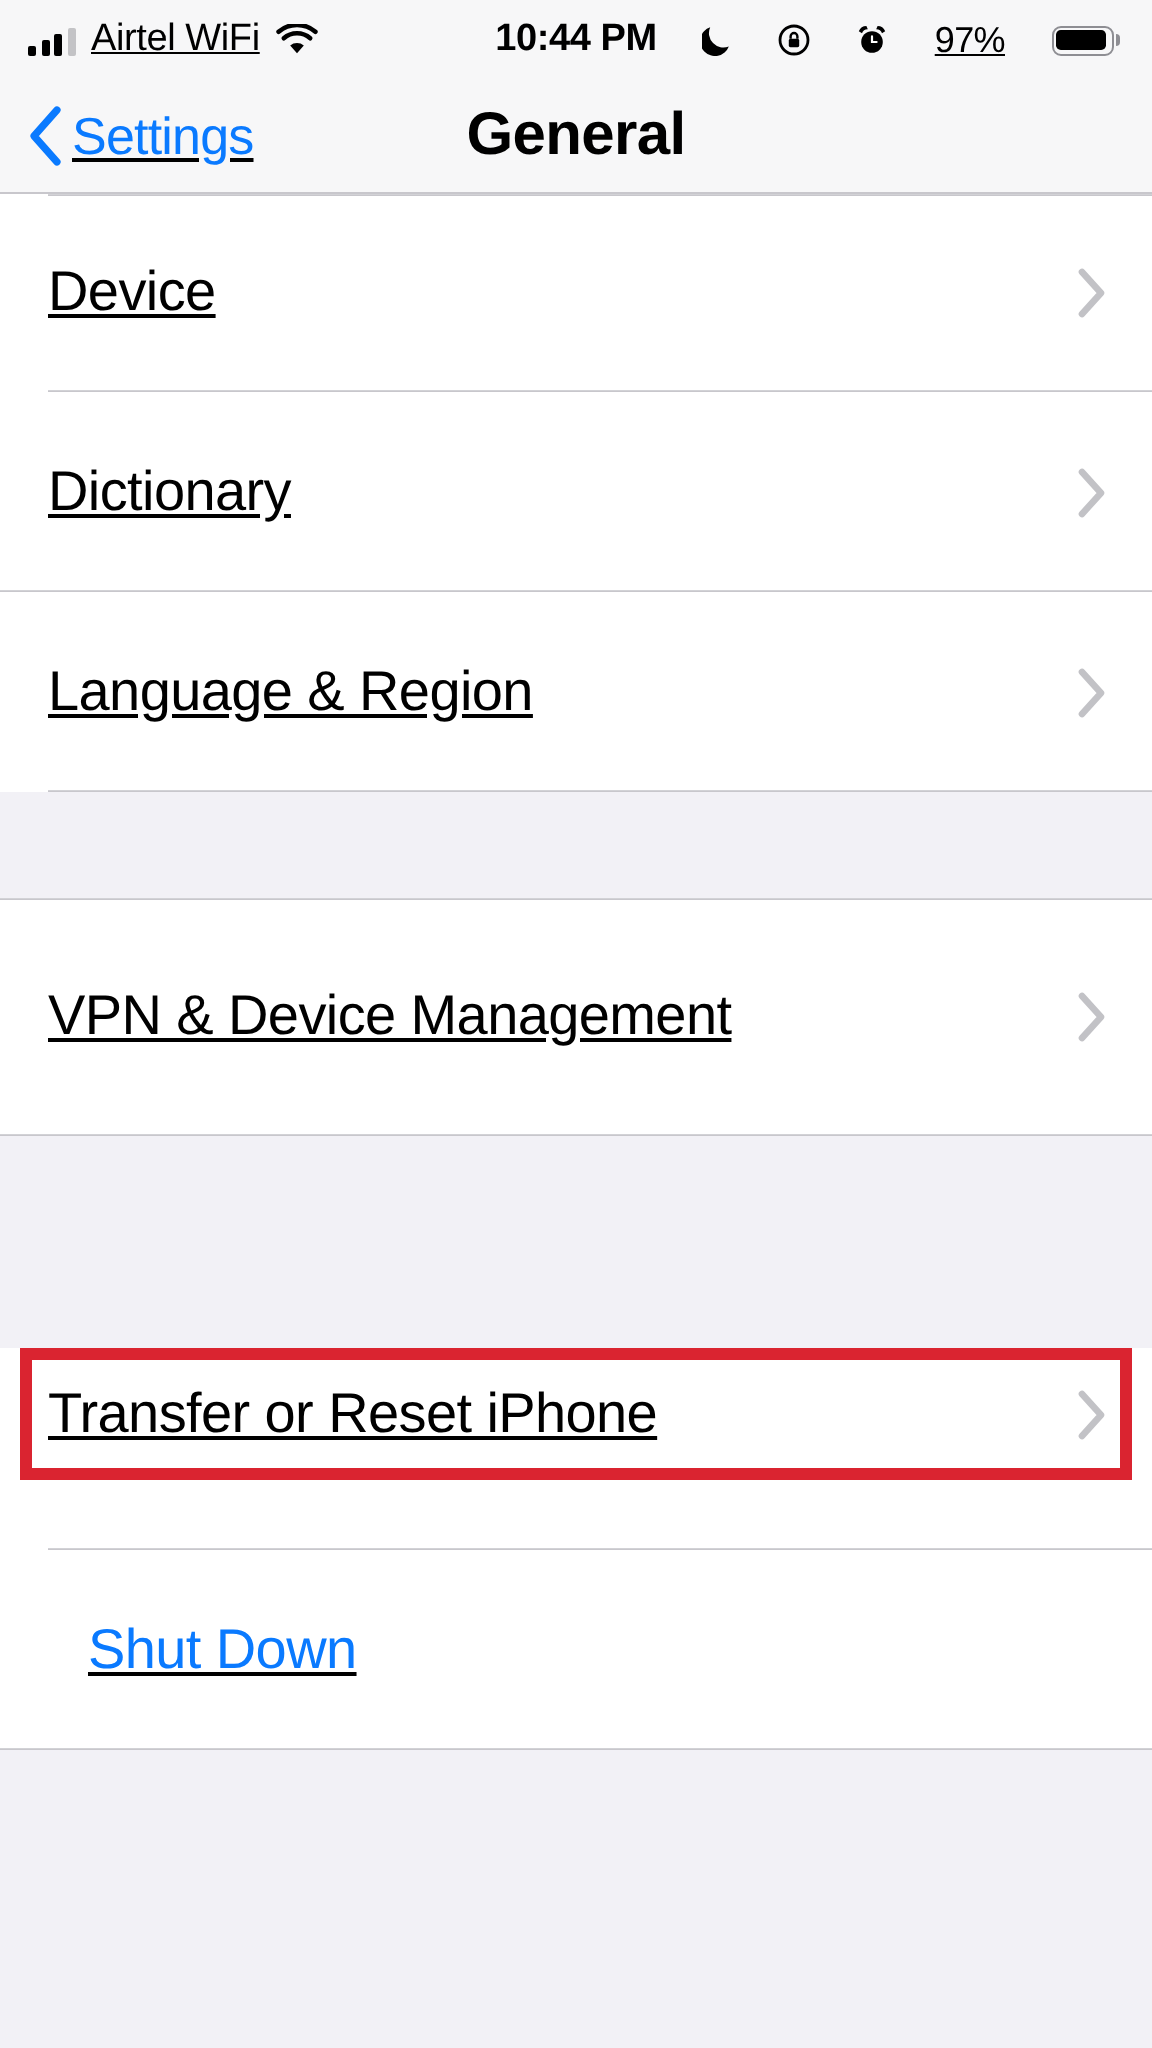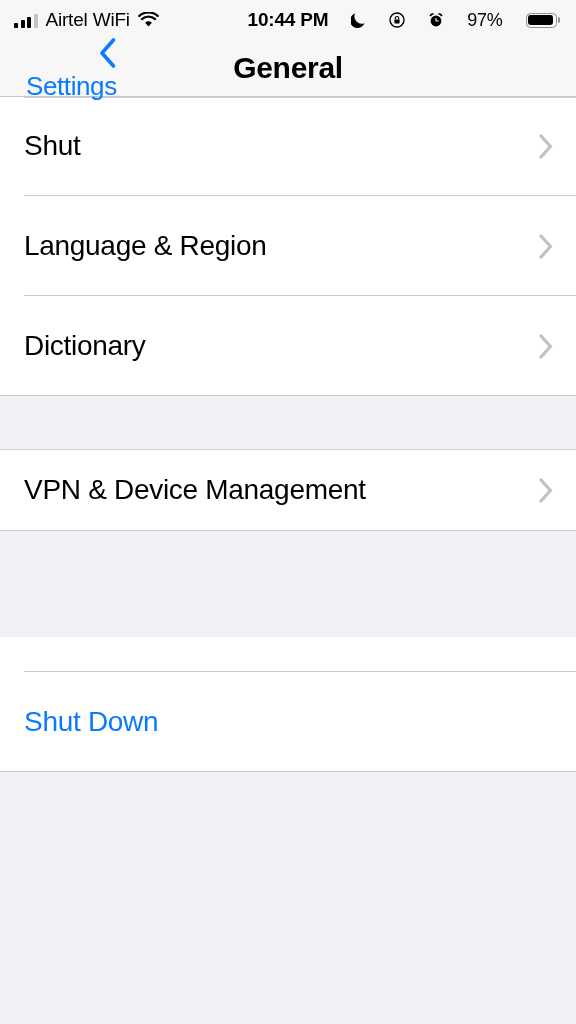--- a/index.html
+++ b/index.html
@@ -8,21 +8,21 @@
     width:576px; height:1024px;
     background:#FFFFFF;
     font-family:"Liberation Sans", sans-serif;
     -webkit-font-smoothing:antialiased;
     overflow:hidden;
   }
   #screen {
     position:relative;
     width:576px; height:1024px;
     background:#8b5cf6;
-    display:flex; flex-direction:column;
+    display:flex; flex-direction:column;text-decoration:underline;
   }
 
   
   .status-bar {
     height:40px; flex:0 0 40px;
     background:#F7F7F8;
     display:flex; align-items:center;
     position:relative;
     padding:0 16px 0 14px;
   }
@@ -66,23 +66,23 @@
 
   
   .nav-bar {
     flex:0 0 57px; height:57px;
     background:#F7F7F8;
     position:relative;
     display:flex; align-items:center;
     border-bottom:1px solid #C8C7CC;
   }
   .nav-back {
-    display:flex; align-items:flex-end; gap:4px;
-    padding-left:26px; cursor:pointer;
-    position:relative; z-index:2;flex-direction:column;
+    display:flex; align-items:center; gap:4px;
+    padding-left:13px; cursor:pointer;
+    position:relative; z-index:2;
   }
   .nav-back-label {
     font-size:26px; color:#0A7AFF; letter-spacing:-0.4px;
     line-height:1;
   }
   .nav-title-wrap {
     position:absolute; left:0; right:0; top:0; bottom:0;
     display:flex; align-items:center; justify-content:center;
     pointer-events:none;
   }
@@ -110,21 +110,21 @@
     position:absolute; left:24px; right:0; bottom:0;
     height:1px; background:#C8C7CC;
     transform:scaleY(0.9); transform-origin:bottom;
   }
   .row-sep.top { top:0; bottom:auto; }
   .row-sep.full { left:0; }
   .row-label {
     font-size:28px; color:#000; letter-spacing:-0.3px;
     line-height:1.1; flex:1 1 auto;
   }
-  .row-label.blue { color:#0A7AFF; }
+  .row-label.blue { color:#0A7AFF;margin-left:20px; }
   .chev {
     flex:0 0 auto; margin-left:12px; display:flex; align-items:center;
   }
 
   
   .row-highlight-wrap { position:relative; }
   .hl-box {
     position:absolute;
     left:10px; right:10px; top:0px; bottom:0px;
     border:6px solid #DA2430;
@@ -205,72 +205,83 @@
     <div class="nav-title-wrap">
       <span class="nav-title">General</span>
     </div>
   </div>
 
   <div class="list-scroll">
 
     <div class="group">
       <div class="row" style="height:99px">
         <div class="row-sep top"></div>
-        <span class="row-label">Shut</span>
+        <span class="row-label">Device</span>
         <span class="chev">
           <svg class="icon-svg" width="16" height="27" viewBox="0 0 16 27">
             <path d="M3 3 L12.5 13.5 L3 24" stroke="#C2C2C6" stroke-width="3.3" fill="none" stroke-linecap="round" stroke-linejoin="round"></path>
           </svg>
         </span>
         <div class="row-sep"></div>
+      </div>
+
+      <div class="row" style="height:100px">
+        <span class="row-label">Dictionary</span>
+        <span class="chev">
+          <svg class="icon-svg" width="16" height="27" viewBox="0 0 16 27">
+            <path d="M3 3 L12.5 13.5 L3 24" stroke="#C2C2C6" stroke-width="3.3" fill="none" stroke-linecap="round" stroke-linejoin="round"></path>
+          </svg>
+        </span>
+        <div class="row-sep full"></div>
       </div>
 
       <div class="row" style="height:100px">
         <span class="row-label">Language &amp; Region</span>
         <span class="chev">
           <svg class="icon-svg" width="16" height="27" viewBox="0 0 16 27">
             <path d="M3 3 L12.5 13.5 L3 24" stroke="#C2C2C6" stroke-width="3.3" fill="none" stroke-linecap="round" stroke-linejoin="round"></path>
           </svg>
         </span>
         <div class="row-sep"></div>
       </div>
-
-      <div class="row" style="height:100px">
-        <span class="row-label">Dictionary</span>
-        <span class="chev">
-          <svg class="icon-svg" width="16" height="27" viewBox="0 0 16 27">
-            <path d="M3 3 L12.5 13.5 L3 24" stroke="#C2C2C6" stroke-width="3.3" fill="none" stroke-linecap="round" stroke-linejoin="round"></path>
-          </svg>
-        </span>
-        <div class="row-sep full"></div>
-      </div>
     </div>
 
     <div class="group-gap" style="height:53px"></div>
 
     <div class="group">
-      <div class="row" style="height:82px">
+      <div class="row" style="height:119px">
         <div class="row-sep top full"></div>
         <span class="row-label">VPN &amp; Device Management</span>
         <span class="chev">
           <svg class="icon-svg" width="16" height="27" viewBox="0 0 16 27">
             <path d="M3 3 L12.5 13.5 L3 24" stroke="#C2C2C6" stroke-width="3.3" fill="none" stroke-linecap="round" stroke-linejoin="round"></path>
           </svg>
         </span>
         <div class="row-sep full"></div>
       </div>
     </div>
 
     <div class="group-gap" style="height:53px"></div>
 
 
     <div class="group-gap" style="height:53px"></div>
 
     <div class="group">
 
+      <div class="row-highlight-wrap">
+        <div class="row" style="height:66px">
+          <span class="row-label">Transfer or Reset iPhone</span>
+          <span class="chev">
+            <svg class="icon-svg" width="16" height="27" viewBox="0 0 16 27">
+              <path d="M3 3 L12.5 13.5 L3 24" stroke="#C2C2C6" stroke-width="3.3" fill="none" stroke-linecap="round" stroke-linejoin="round"></path>
+            </svg>
+          </span>
+        </div>
+        <div class="hl-box"></div>
+      </div>
 
       <div class="row" style="height:35px;padding-bottom:0">
         <div class="row-sep"></div>
       </div>
 
       <div class="row" style="height:100px">
         <span class="row-label blue">Shut Down</span>
         <div class="row-sep full"></div>
       </div>
     </div>

